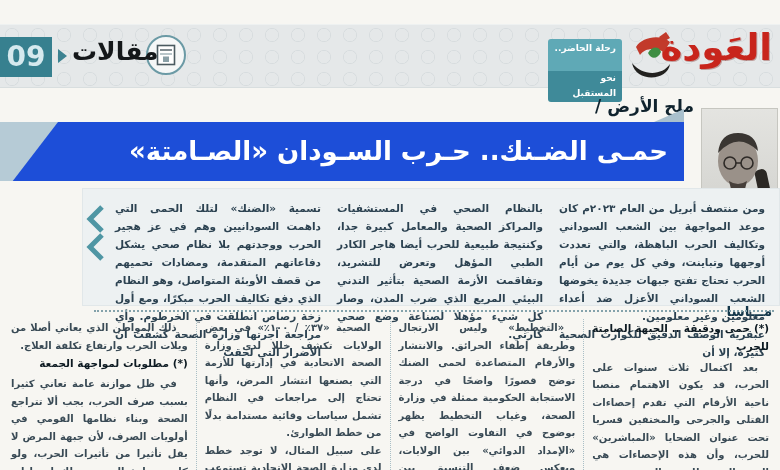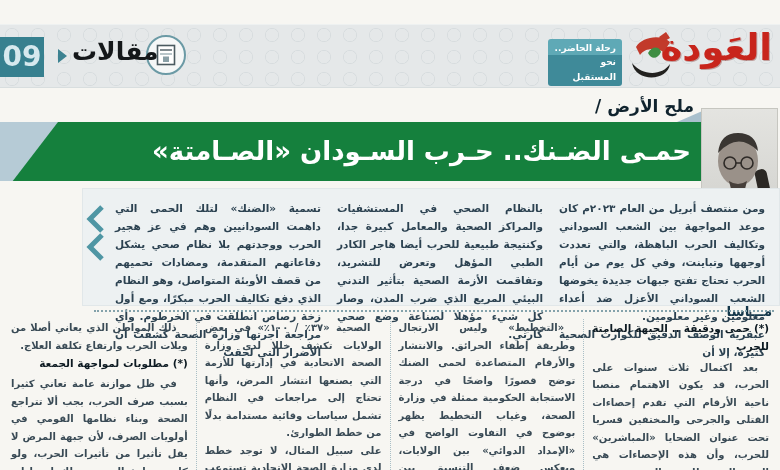--- a/index.html
+++ b/index.html
@@ -7,34 +7,34 @@
         direction:rtl;font-family:"DejaVu Sans",sans-serif;}
   
   .topbar{position:absolute;top:24px;left:0;right:0;height:62px;
           background:radial-gradient(circle 7px at 12px 10px, transparent 6px, rgba(203,211,213,.55) 6.5px, transparent 7.5px) #e5e8e9;
           background-size:26px 22px;border-top:1px solid #eef1f1;border-bottom:1px solid #d8dedf;}
   .paper-name{position:absolute;top:1px;right:8px;font-size:37px;font-weight:bold;color:#c8251c;
               text-shadow:1px 1px 0 rgba(120,20,14,.35);}
   .logo{position:absolute;top:5px;right:106px;width:46px;height:52px;}
   .slogan{position:absolute;top:14px;right:158px;width:74px;border-radius:3px;overflow:hidden;
           font-size:9px;font-weight:bold;color:#fff;text-align:right;line-height:1.6;}
-  .slogan .s1{display:block;background:#5fa9b6;padding:2px 6px 0;}
+  .slogan .s1{display:block;background:#5fa9b6;padding:2px 6px 16px;}
   .slogan .s2{display:block;background:#3f8a99;padding:0 6px 2px;}
   .date{position:absolute;top:13px;left:210px;width:158px;text-align:right;font-size:12px;
         font-weight:bold;color:#1c4456;line-height:1.65;}
   .news-circle{position:absolute;top:10px;left:146px;width:40px;height:40px;border-radius:50%;
         border:2px solid #6b9aa5;background:#f5f7f7;display:flex;align-items:center;justify-content:center;box-sizing:border-box;}
   .section-label{position:absolute;top:12px;left:72px;font-size:25px;font-weight:bold;color:#15181a;}
   .tri{position:absolute;top:24px;left:58px;width:0;height:0;
        border-top:7px solid transparent;border-bottom:7px solid transparent;border-left:9px solid #3c8291;}
-  .page-number{position:absolute;top:12px;left:0;width:44px;height:40px;background:#37808f;
+  .page-number{position:absolute;top:12px;left:0;width:52px;height:40px;background:#37808f;
        color:#d6e9ee;font-size:28px;font-weight:bold;text-align:center;line-height:40px;}
   
   .kicker{position:absolute;top:96px;right:86px;font-size:17px;font-weight:bold;color:#10232e;}
-  .banner{position:absolute;top:122px;right:73px;left:0;height:59px;background:#15803d;}
+  .banner{position:absolute;top:122px;right:96px;left:0;height:59px;background:#1d4ed8;}
   .banner::before{content:"";position:absolute;left:0;top:0;width:58px;height:100%;
        background:#b6cbd6;clip-path:polygon(0 0,100% 0,22% 100%,0 100%);}
   .banner::after{content:"";position:absolute;right:0;top:-13px;width:30px;height:13px;
        background:#a9c0cd;clip-path:polygon(100% 0,100% 100%,0 100%);}
   .headline{display:block;margin-right:16px;line-height:59px;font-size:26px;font-weight:bold;
        color:#fff;white-space:nowrap;}
   .photo{position:absolute;top:108px;right:2px;width:77px;height:162px;border:1px solid #c6c6c0;
        background:#d9d9d6;box-sizing:border-box;}
   .byline{position:absolute;top:277px;right:8px;width:88px;text-align:right;font-size:13.5px;
        font-weight:bold;color:#14374a;line-height:1.7;}

